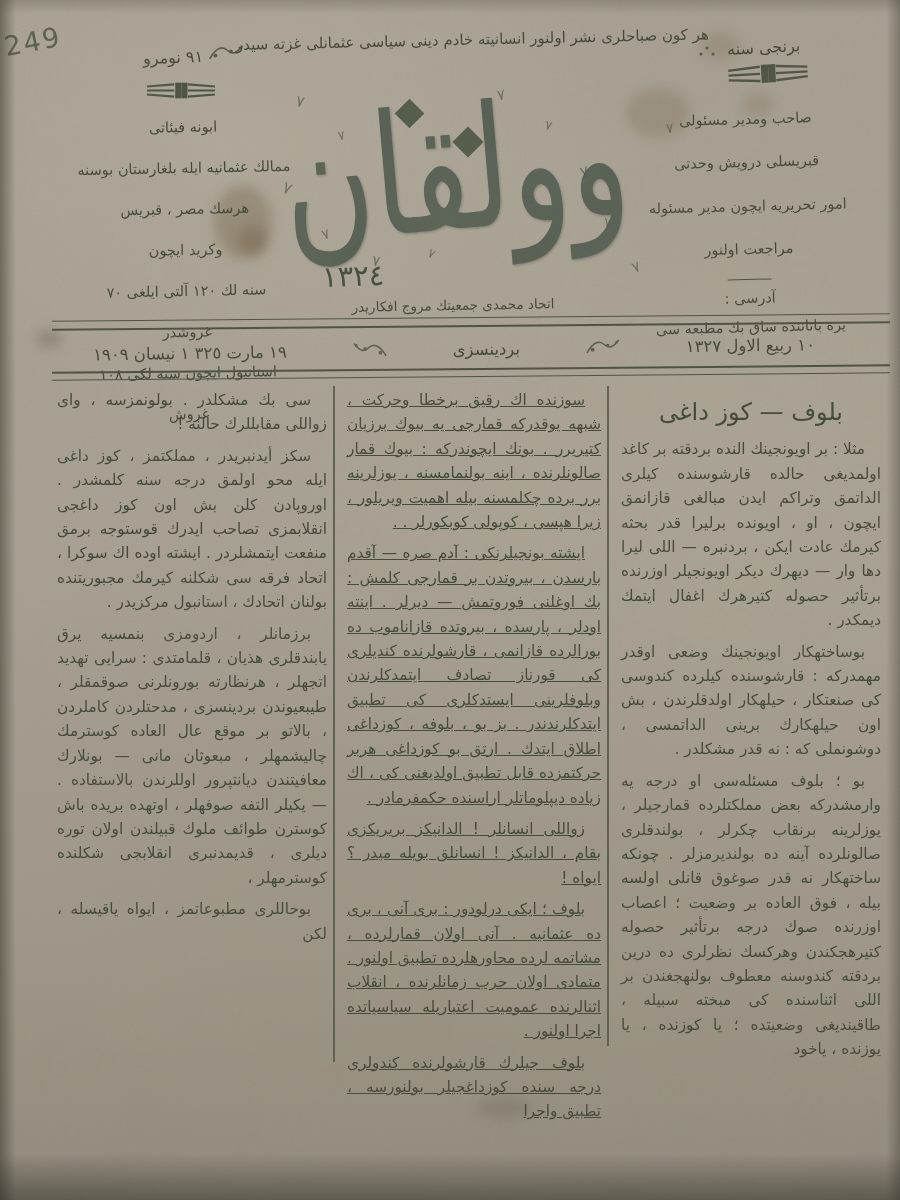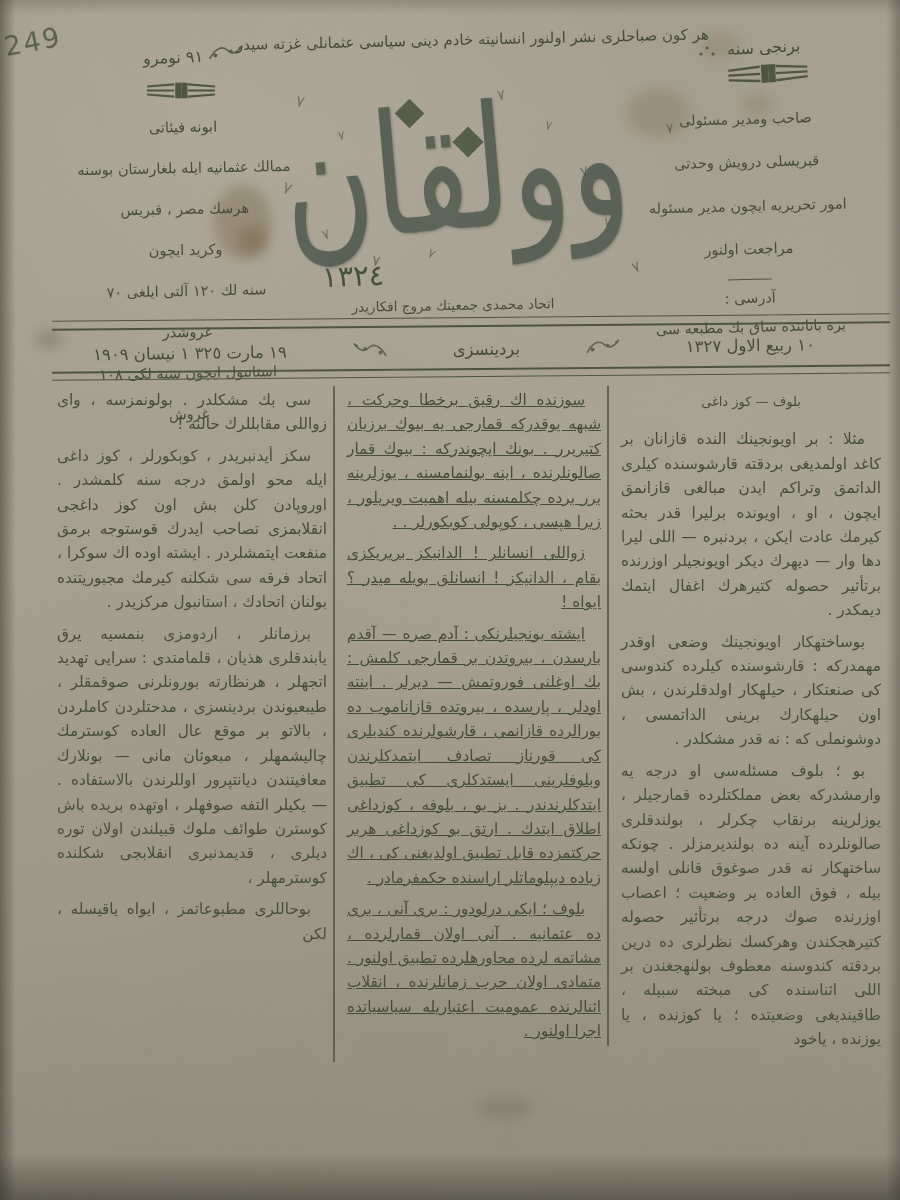--- a/index.html
+++ b/index.html
@@ -63,21 +63,21 @@
   
   .vrule{position:absolute;width:1.6px;background:#4e5444;opacity:.85;}
   #vrule-1{left:333px;top:386px;height:676px;}
   #vrule-2{left:607px;top:386px;height:660px;}
   .col{position:absolute;top:388px;direction:rtl;text-align:justify;color:#3d4434;font-size:15.3px;line-height:24.4px;}
   .col p{margin:0 0 7px;text-indent:16px;}
   .col p:first-child{text-indent:16px;}
   #col-left{left:57px;width:270px;}
   #col-middle{left:347px;width:254px;text-decoration:underline;}
   #col-right{left:621px;width:260px;}
-  #article-title{font-size:13px;text-align:center;text-indent:0;margin:2px 0 13px;letter-spacing:0;}
+  #article-title{font-size:24px;text-align:center;text-indent:0;margin:12px 0 13px;letter-spacing:0;}
   .grain{position:absolute;left:0;top:0;pointer-events:none;}
 </style>
 </head>
 <body>
 
 <div id="page">
 
   <div class="stain" style="left:214px;top:185px;width:58px;height:74px;background:rgba(104,82,48,.33);"></div>
   <div class="stain" style="left:238px;top:226px;width:30px;height:30px;background:rgba(96,74,42,.3);"></div>
   <div class="stain" style="left:626px;top:88px;width:64px;height:50px;background:rgba(110,92,60,.25);"></div>
@@ -189,34 +189,35 @@
     <span class="dl-item">١٩ مارت ٣٢٥ ١ نيسان ١٩٠٩</span>
   </div>
   <div class="hrule" id="rule-bottom"></div>
 
   <div class="vrule" id="vrule-1"></div>
   <div class="vrule" id="vrule-2"></div>
 
   <div class="col" id="col-right">
     <p id="article-title">بلوف — كوز داغى</p>
     <div>
-        <p>مثلا : بر اويونجينك النده قازانان بر كاغد اولمديغى بردقته قارشوسنده كيلرى الداتمق وتراكم ايدن مبالغى قازانمق ايچون ، او ، اويونده برليرا قدر بحثه كيرمك عادت ايكن ، بردنبره — اللى ليرا دها وار — ديهرك ديكر اويونجيلر اوزرنده برتأثير حصوله كتيرهرك اغفال ايتمك ديمكدر .</p>
+        <p>مثلا : بر اويونجينك النده بردقته بر كاغد اولمديغى حالده قارشوسنده كيلرى الداتمق وتراكم ايدن مبالغى قازانمق ايچون ، او ، اويونده برليرا قدر بحثه كيرمك عادت ايكن ، بردنبره — اللى ليرا دها وار — ديهرك ديكر اويونجيلر اوزرنده برتأثير حصوله كتيرهرك اغفال ايتمك ديمكدر .</p>
         <p>بوساختهكار اويونجينك وضعى اوقدر مهمدركه : قارشوسنده كيلرده كندوسى كى صنعتكار ، حيلهكار اولدقلرندن ، بش اون حيلهكارك برينى الداتمسى ، دوشونملى كه : نه قدر مشكلدر .</p>
         <p>بو ؛ بلوف مسئله‌سى او درجه يه وارمشدركه بعض مملكتلرده قمارجيلر ، يوزلرينه برنقاب چكرلر ، بولندقلرى صالونلرده آينه ده بولنديرمزلر . چونكه ساختهكار نه قدر صوغوق قانلى اولسه بيله ، فوق العاده بر وضعيت ؛ اعصاب اوزرنده صوك درجه برتأثير حصوله كتيرهجكندن وهركسك نظرلرى ده درين بردقته كندوسنه معطوف بولنهجغندن بر اللى اثناسنده كى مبخته سبيله ، طاقينديغى وضعيتده ؛ يا كوزنده ، يا يوزنده ، ياخود</p>
       </div>
   </div>
   <div class="col" id="col-middle">
       <p>سوزنده اك رقيق برخطا وحركت ، شبهه يوقدركه قمارجى يه بيوك برزيان كتيريرر . بونك ايچوندركه : بيوك قمار صالونلرنده ، اينه بولنمامسنه ، يوزلرينه برر برده چكلمسنه بيله اهميت ويريلور ، زيرا هپسى ، كوپولى كوبكورلر . .</p>
+      <p>ايشته بونجيلرنكى : آدم صره — آقدم بارسدن ، بيروتدن بر قمارجى كلمش : بك اوغلنى فوروتمش — ديرلر . اينته اودلر ، پارسده ، بيروتده قازاناموب ده بورالرده قازانمى ، قارشولرنده كنديلرى كى قورناز تصادف ايتمدكلرندن وبلوفلرينى ايستدكلرى كى تطبيق ايتدكلرندندر . بز بو ، بلوفه ، كوزداغى اطلاق ايتدك . ارتق بو كوزداغى هربر حركتمزده قابل تطبيق اولديغنى كى ، اك زياده ديپلوماتلر اراسنده حكمفرمادر .</p>
       <p>زواللى انسانلر ! الدانيكز بريريكزى بقام ، الدانيكز ! انسانلق بويله ميدر ؟ ايواه !</p>
-      <p>ايشته بونجيلرنكى : آدم صره — آقدم بارسدن ، بيروتدن بر قمارجى كلمش : بك اوغلنى فوروتمش — ديرلر . اينته اودلر ، پارسده ، بيروتده قازاناموب ده بورالرده قازانمى ، قارشولرنده كنديلرى كى قورناز تصادف ايتمدكلرندن وبلوفلرينى ايستدكلرى كى تطبيق ايتدكلرندندر . بز بو ، بلوفه ، كوزداغى اطلاق ايتدك . ارتق بو كوزداغى هربر حركتمزده قابل تطبيق اولديغنى كى ، اك زياده ديپلوماتلر اراسنده حكمفرمادر .</p>
       <p>بلوف ؛ ايكى درلودور : برى آنى ، برى ده عثمانيه . آنى اولان قمارلرده ، مشاتمه لرده محاورهلرده تطبيق اولنور . متمادى اولان حرب زمانلرنده ، انقلاب اثنالرنده عموميت اعتباريله سياسياتده اجرا اولنور .</p>
+      <p>بلوف جيلرك قارشولرنده كندولرى درجه سنده كوزداغجيلر بولنورسه ، تطبيق واجرا</p>
     </div>
   <div class="col" id="col-left">
       <p>سى بك مشكلدر . بولونمزسه ، واى زواللى مقابللرك حالنه !</p>
-      <p>سكز أيدنبريدر ، كوبكورلر ، كوز داغى ايله محو اولمق درجه سنه كلمشدر . اوروپادن كلن بش اون كوز داغجى انقلابمزى تصاحب ايدرك قوستوجه برمق منفعت ايتمشلردر . ايشته اوده اك سوكرا ، اتحاد فرقه سى شكلنه كيرمك مجبوريتنده بولنان اتحادك ، استانبول مركزيدر .</p>
+      <p>سكز أيدنبريدر ، مملكتمز ، كوز داغى ايله محو اولمق درجه سنه كلمشدر . اوروپادن كلن بش اون كوز داغجى انقلابمزى تصاحب ايدرك قوستوجه برمق منفعت ايتمشلردر . ايشته اوده اك سوكرا ، اتحاد فرقه سى شكلنه كيرمك مجبوريتنده بولنان اتحادك ، استانبول مركزيدر .</p>
       <p>برزمانلر ، اردومزى بنمسيه يرق يابندقلرى هذيان ، قلمامتدى : سرايى تهديد اتجهلر ، هرنظارته بورونلرنى صوقمقلر ، طيبعيوندن بردينسزى ، مدحتلردن كاملردن ، بالاتو بر موقع عال العاده كوسترمك چاليشمهلر ، مبعوثان مانى — بونلارك معافيتندن ديانتپرور اوللرندن بالاستفاده . — يكيلر التفه صوفهلر ، اوتهده بريده باش كوسترن طوائف ملوك قبيلندن اولان توره ديلرى ، قديمدنبرى انقلابجى شكلنده كوسترمهلر ،</p>
       <p>بوحاللرى مطبوعاتمز ، ايواه ياقيسله ، لكن</p>
     </div>
 
   <svg class="grain" width="900" height="1200">
     <filter id="g1">
         <feTurbulence type="fractalNoise" baseFrequency="0.8" numOctaves="2" result="n"></feTurbulence>
       <feColorMatrix in="n" type="matrix" values="0 0 0 0 0.25  0 0 0 0 0.24  0 0 0 0 0.20  0 0 0 0.18 0"></feColorMatrix>
       </filter>
     <filter id="g2">

